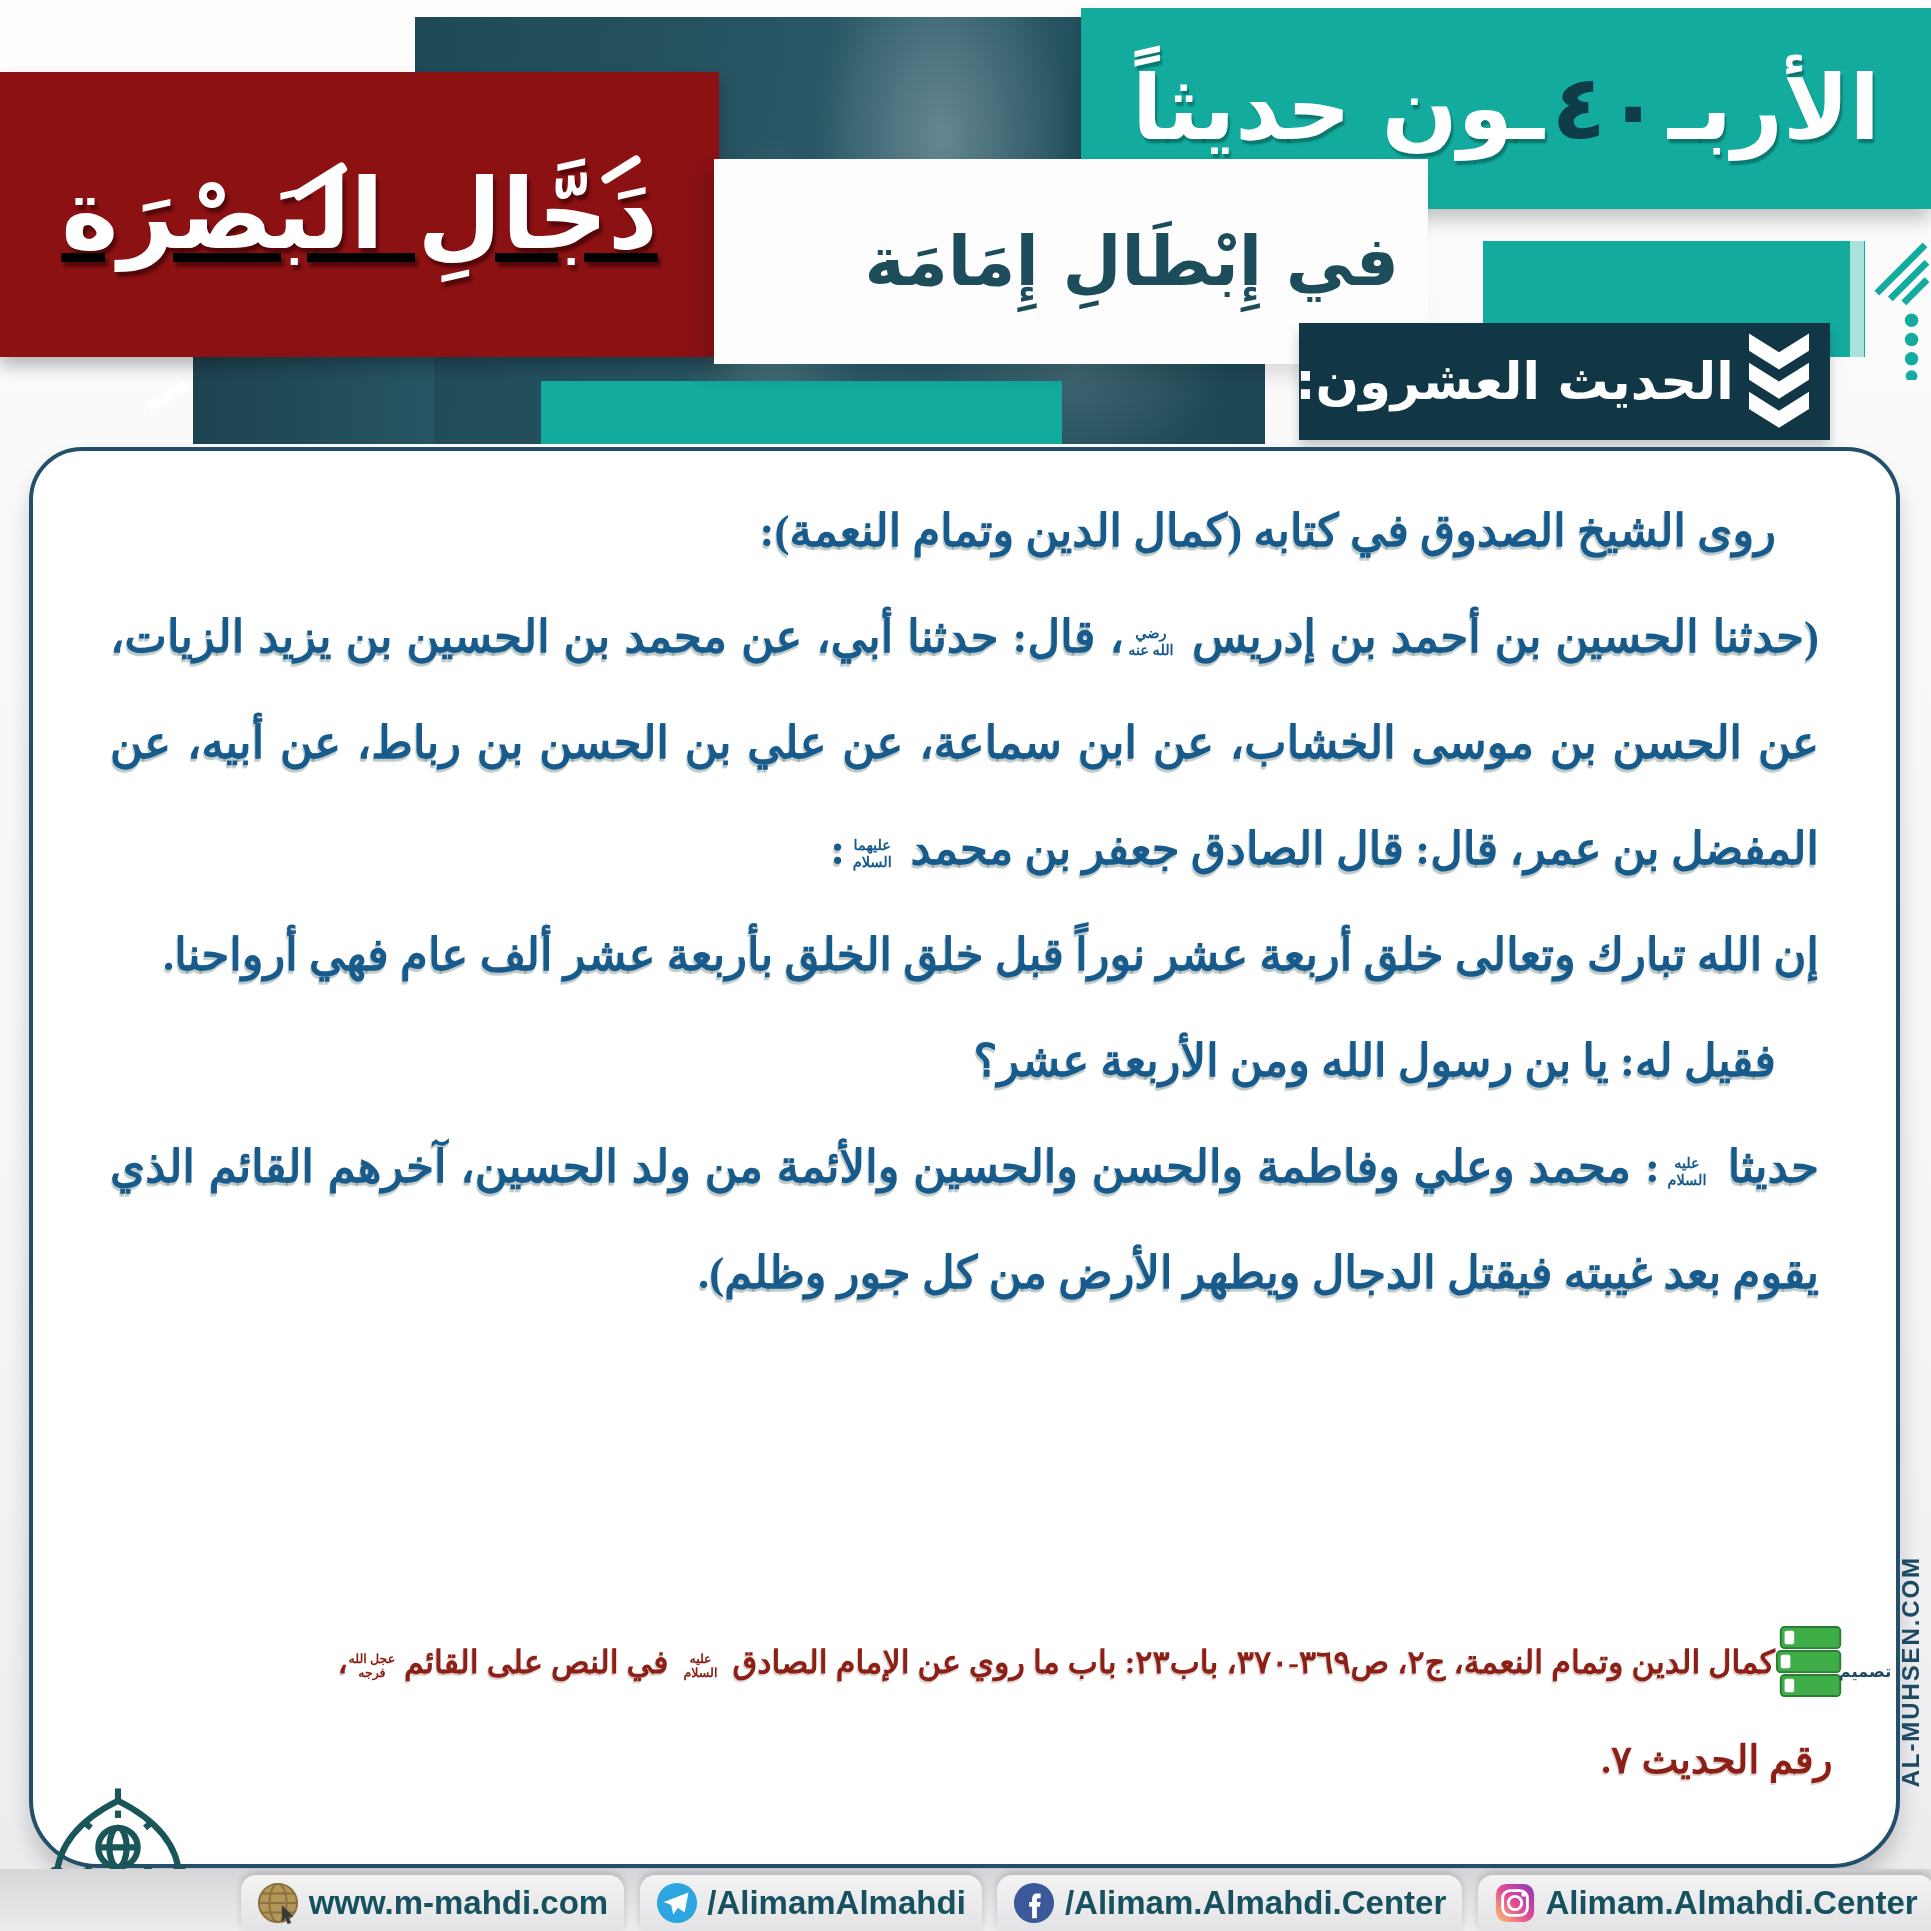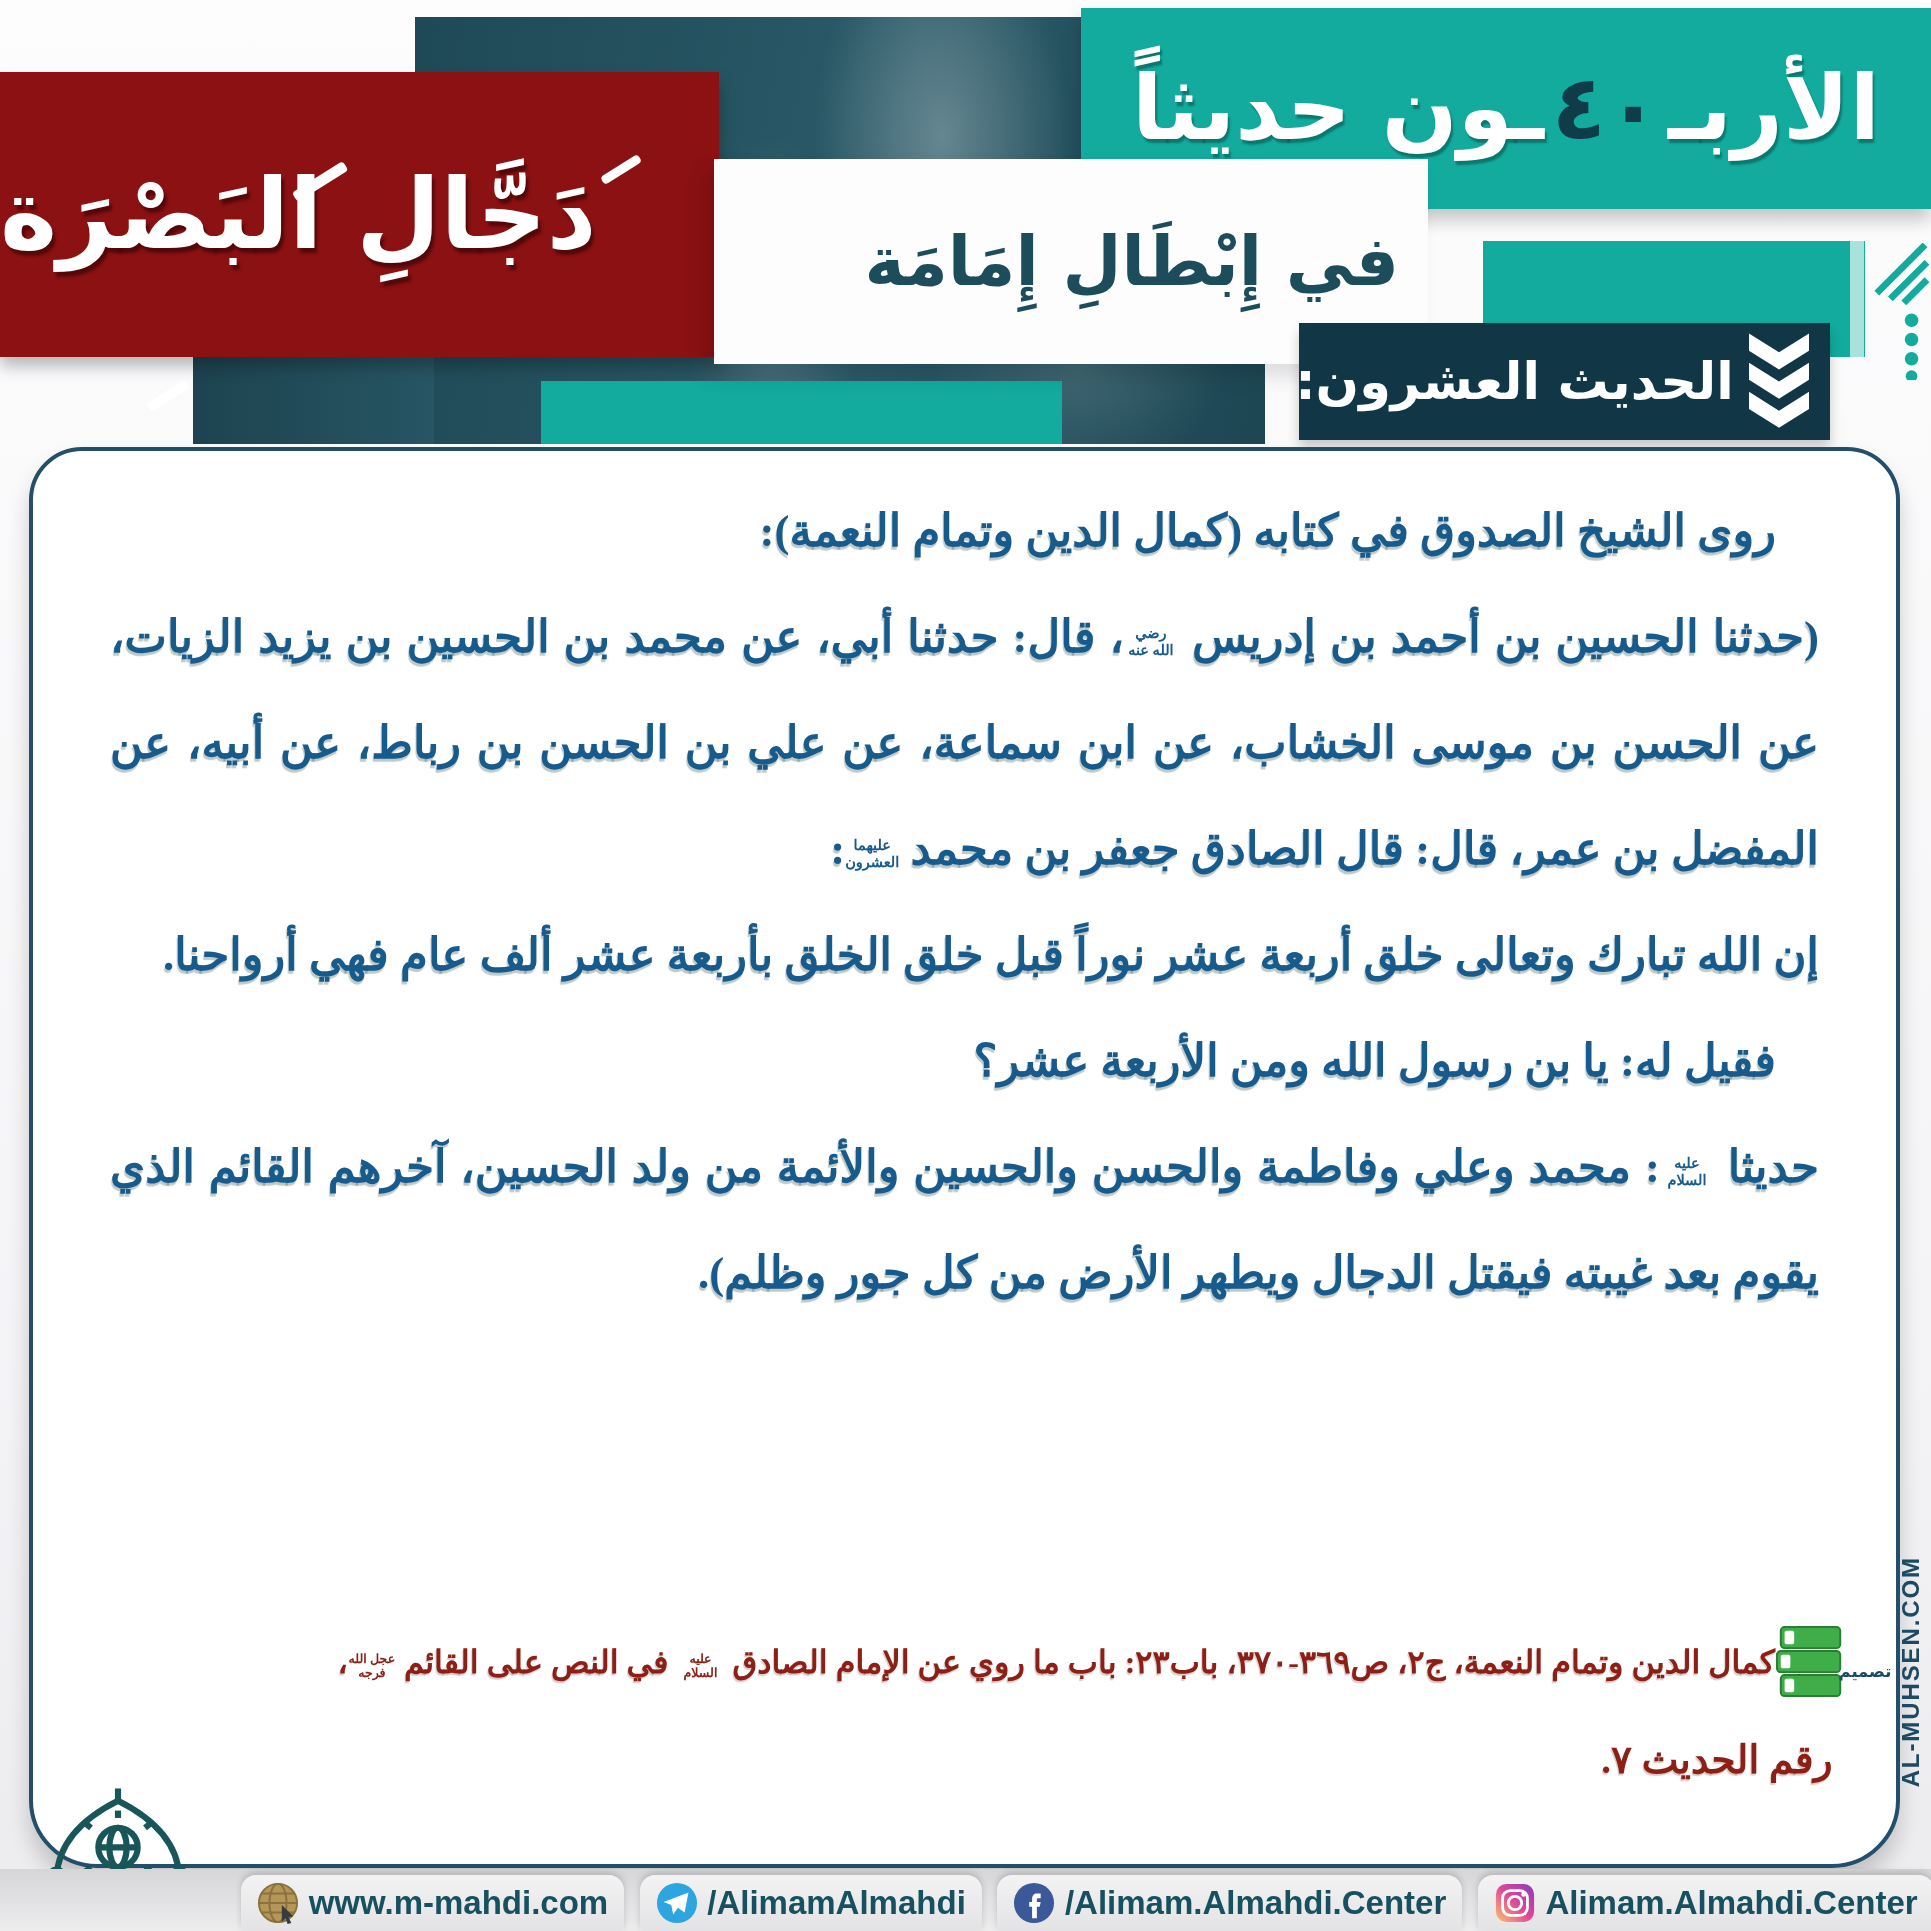--- a/index.html
+++ b/index.html
@@ -15,21 +15,21 @@
       radial-gradient(ellipse 183px 309px at 62% 28%, rgba(255,255,255,.28), transparent 70%),
       radial-gradient(ellipse 126px 270px at 42% 72%, rgba(255,255,255,.16), transparent 70%),
       radial-gradient(ellipse 212px 154px at 78% 82%, rgba(255,255,255,.13), transparent 70%),
       linear-gradient(100deg,#1f4956,#2b5a68 55%,#1d4653);
   }
   .photo-left{position:absolute;left:193px;top:333px;width:241px;height:111px;
     background:linear-gradient(90deg,#1d4350,#275563);}
   .teal-rect{position:absolute;left:541px;top:381px;width:521px;height:63px;background:#12ab9e;}
   .brand-banner{
     position:absolute;left:0;top:72px;width:719px;height:285px;background:#8b1113;
-    box-shadow:0 9.7px 15.4px rgba(0,0,0,.28);display:flex;align-items:center;justify-content:flex-start;
+    box-shadow:0 9.7px 15.4px rgba(0,0,0,.28);display:flex;align-items:center;justify-content:center;text-decoration:underline;
   }
   .brand-title{color:#ffffff;font-size:97px;font-weight:bold;direction:rtl;white-space:nowrap;
     text-shadow:2.9px 4.8px 2.9px rgba(40,0,0,.55);}
   .dash{position:absolute;background:#fff;border-radius:3.9px;}
   .dash.d1{width:60px;height:10.6px;transform:rotate(-32deg);left:290px;top:104px;}
   .dash.d2{width:46px;height:9.7px;transform:rotate(-32deg);left:145px;top:319px;}
   .dash.d3{width:44px;height:8.7px;transform:rotate(-32deg);left:599px;top:93px;}
   .series-banner{
     position:absolute;left:1081px;top:7.7px;width:850px;height:201px;background:#12ab9e;
     box-shadow:0 11.6px 17.4px rgba(0,0,0,.22);
@@ -138,21 +138,21 @@
       <polygon points="0,0 35,22 70,0 70,20 35,42 0,20" fill="#ffffff"></polygon>
       <polygon points="0,34 35,56 70,34 70,54 35,76 0,54" fill="#ffffff"></polygon>
       <polygon points="0,68 35,90 70,68 70,88 35,110 0,88" fill="#ffffff"></polygon>
     </svg>
     <span class="section-title">الحديث العشرون:</span>
   </div>
 
   <div class="main-box">
     <div class="hadith">
       <p class="single indent"><span>روى الشيخ الصدوق في كتابه (كمال الدين وتمام النعمة):</span></p>
-      <p><span>(حدثنا الحسين بن أحمد بن إدريس </span><span class="seal">رضي الله عنه</span><span>، قال: حدثنا أبي، عن محمد بن الحسين بن يزيد الزيات، عن الحسن بن موسى الخشاب، عن ابن سماعة، عن علي بن الحسن بن رباط، عن أبيه، عن المفضل بن عمر، قال: قال الصادق جعفر بن محمد </span><span class="seal">عليهما العشرون</span><span>:</span></p>
+      <p><span>(حدثنا الحسين بن أحمد بن إدريس </span><span class="seal">رضي الله عنه</span><span>، قال: حدثنا أبي، عن محمد بن الحسين بن يزيد الزيات، عن الحسن بن موسى الخشاب، عن ابن سماعة، عن علي بن الحسن بن رباط، عن أبيه، عن المفضل بن عمر، قال: قال الصادق جعفر بن محمد </span><span class="seal">عليهما السلام</span><span>:</span></p>
       <p><span>إن الله تبارك وتعالى خلق أربعة عشر نوراً قبل خلق الخلق بأربعة عشر ألف عام فهي أرواحنا.</span></p>
       <p class="single indent"><span>فقيل له: يا بن رسول الله ومن الأربعة عشر؟</span></p>
       <p><span>حديثا </span><span class="seal">عليه السلام</span><span>: محمد وعلي وفاطمة والحسن والحسين والأئمة من ولد الحسين، آخرهم القائم الذي يقوم بعد غيبته فيقتل الدجال ويطهر الأرض من كل جور وظلم).</span></p>
     </div>
 
     <div class="citation">
       <div class="cite1">
         <svg class="icon" width="71" height="75" viewBox="0 0 74 78">
           <rect x="6" y="2" width="62" height="22" rx="4" fill="#3fae49" stroke="#2a7d33" stroke-width="2"></rect>
           <rect x="10" y="6" width="10" height="14" rx="2" fill="#ffffff"></rect>

